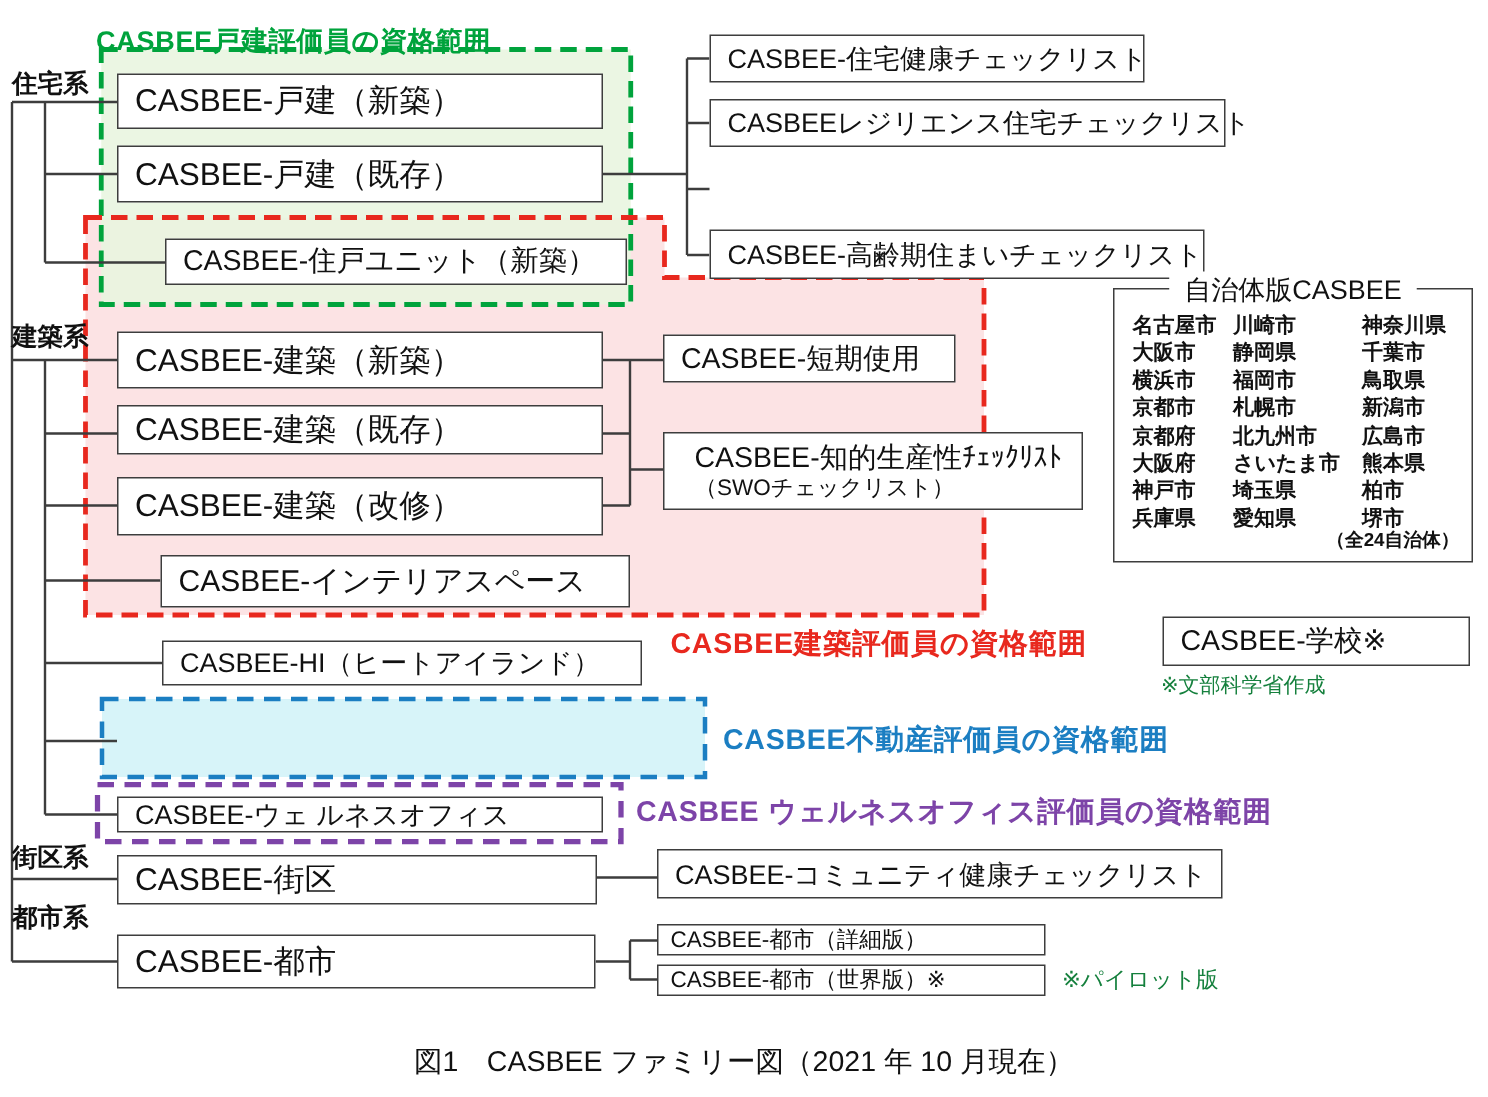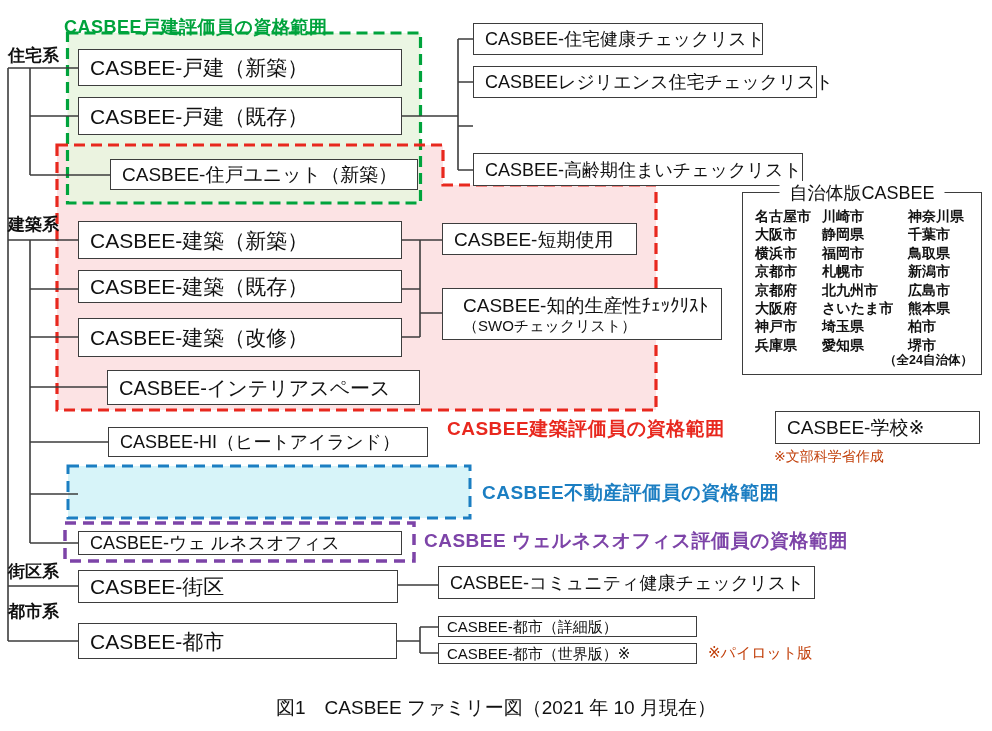--- a/index.html
+++ b/index.html
@@ -15,21 +15,21 @@
   }
   .bx.two{flex-direction:column;align-items:flex-start;justify-content:center;padding-left:20px;}
   .bx.two .l1{font-size:19px;}
   .bx.two .l2{font-size:15px;margin-top:3px;}
   .cat{position:absolute;font-size:17px;font-weight:bold;white-space:nowrap;text-align:right;}
   .scope-label{position:absolute;font-size:19px;font-weight:bold;white-space:nowrap;letter-spacing:.5px;}
   .lbl-green{color:#00a33c;}
   .lbl-red{color:#e8281e;}
   .lbl-blue{color:#1b7ec2;}
   .lbl-purple{color:#7d44a8;}
-  .note{position:absolute;font-size:14px;white-space:nowrap;color:#c2410c;}
+  .note{position:absolute;font-size:14px;white-space:nowrap;color:#15803d;}
   .panel{
     position:absolute;left:742px;top:192px;width:240px;height:183px;
     border:1.5px solid #3d3d3d;box-sizing:border-box;background:#fff;
   }
   .panel .ptitle{
     position:absolute;top:-12px;left:50%;transform:translateX(-50%);
     background:#fff;padding:0 10px;font-size:18px;white-space:nowrap;
   }
   .panel .pgrid{
     position:absolute;left:12px;top:15px;display:grid;

